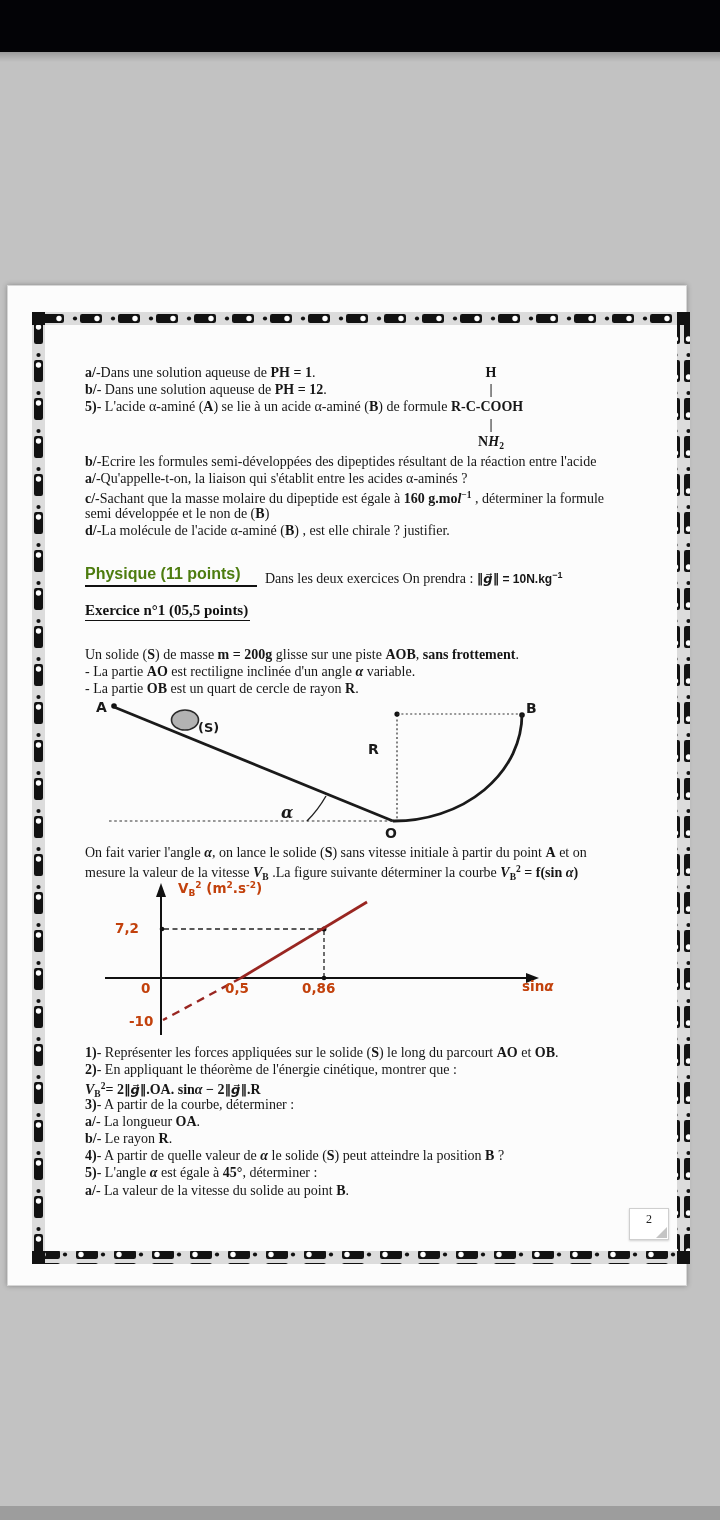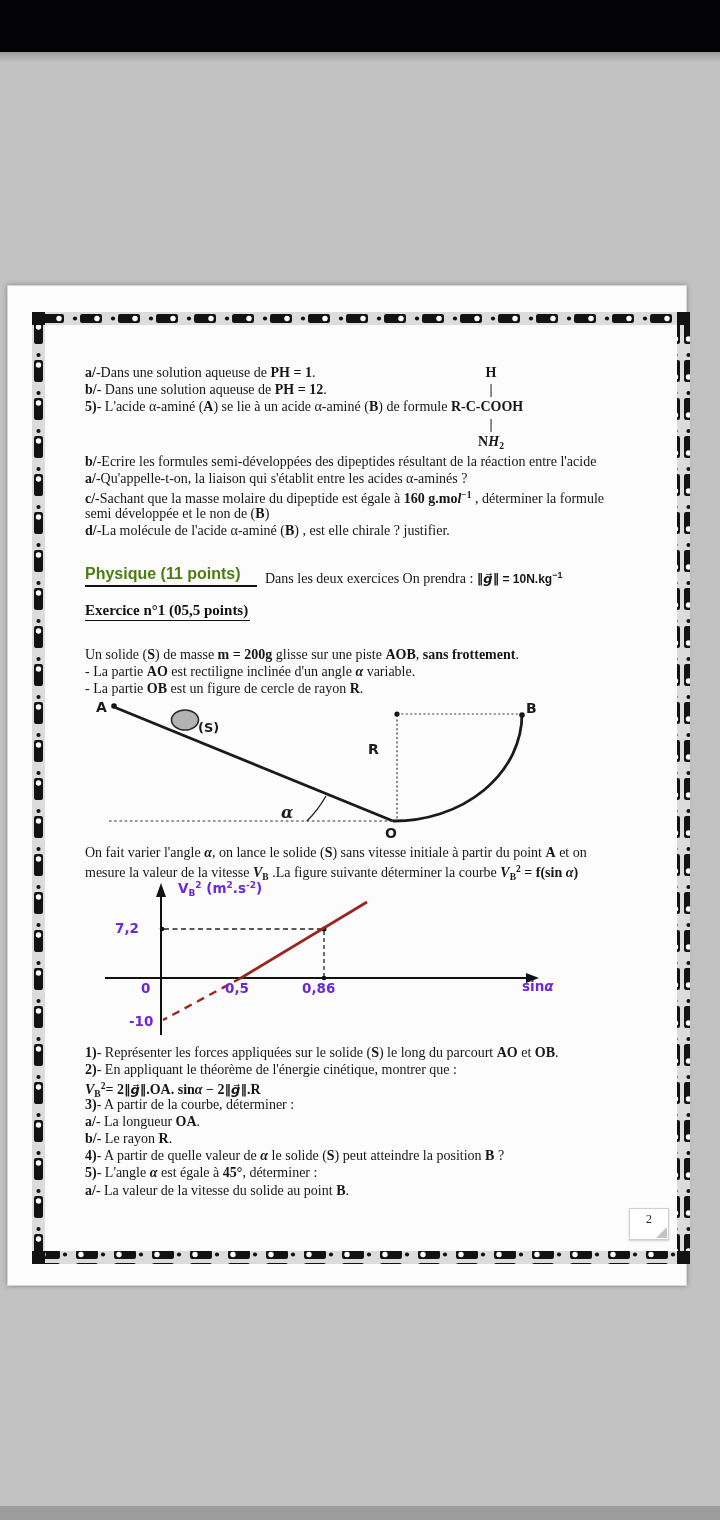--- a/index.html
+++ b/index.html
@@ -32,21 +32,21 @@
   .formula-col .ln{height:17.2px;}
   
   .figure{position:absolute;left:83px;top:407px;width:555px;height:146px;}
   .graph{position:absolute;left:93px;top:593px;width:478px;height:164px;}
   .figure svg,.graph svg{position:absolute;left:0;top:0;}
   svg text{fill:#1a1a1a;}
   .fl{font-family:"DejaVu Sans",sans-serif;font-weight:bold;font-size:14px;}
   .fls{font-family:"DejaVu Sans",sans-serif;font-weight:bold;font-size:13px;}
   .fla{font-family:"DejaVu Serif",serif;font-weight:bold;font-style:italic;font-size:16px;}
   .gl{position:absolute;font-family:"DejaVu Sans",sans-serif;font-weight:bold;font-size:13.5px;
-      color:#6d28d9;white-space:nowrap;}
+      color:#c2410c;white-space:nowrap;}
   .s2{font-size:9px;vertical-align:5px;}
   .b2{font-size:9px;vertical-align:-3px;}
   .gi{font-style:italic;}
   
   .frame{position:absolute;left:24px;top:26px;}
   
   .pagenum{position:absolute;left:621px;top:922px;width:38px;height:30px;background:#fff;
       border:1px solid #cfcfcf;box-shadow:0 1px 2px rgba(0,0,0,.18);
       font:12px "Liberation Serif",serif;text-align:center;color:#222;}
   .pagenum .num{display:block;margin-top:3px;}
@@ -121,21 +121,21 @@
     <div class="ln"><span class="b">d/</span><span>-La molécule de l'acide α-aminé (</span><span class="b">B</span><span>) , est elle chirale ? justifier.</span></div>
   </div>
 
   <div class="phys-title">Physique (11 points)</div>
   <div class="phys-note"><span>Dans les deux exercices On prendra : </span><span class="bvec">‖g⃗‖</span><span class="bs"> = 10N.kg</span><span class="bssup">−1</span></div>
   <div class="exo-title">Exercice n°1 (05,5 points)</div>
 
   <div class="para" style="top:352px;margin-top:8px;">
     <div class="ln"><span>Un solide (</span><span class="b">S</span><span>) de masse </span><span class="b">m = 200g</span><span> glisse sur une piste </span><span class="b">AOB</span><span>, </span><span class="b">sans frottement</span><span>.</span></div>
     <div class="ln"><span>- La partie </span><span class="b">AO</span><span> est rectiligne inclinée d'un angle </span><span class="bi">α</span><span> variable.</span></div>
-    <div class="ln"><span>- La partie </span><span class="b">OB</span><span> est un figure de cercle de rayon </span><span class="b">R</span><span>.</span></div>
+    <div class="ln"><span>- La partie </span><span class="b">OB</span><span> est un quart de cercle de rayon </span><span class="b">R</span><span>.</span></div>
   </div>
 
   <div class="figure">
     <svg width="555" height="146" viewBox="90 692 555 146">
 
       <circle cx="113" cy="705" r="2.8" fill="#111"></circle>
       <line x1="113" y1="706" x2="392" y2="820" stroke="#1a1a1a" stroke-width="2.8"></line>
 
       <ellipse cx="184" cy="719" rx="13.5" ry="10" fill="#b3b3b3" stroke="#2a2a2a" stroke-width="1.6"></ellipse>
 

